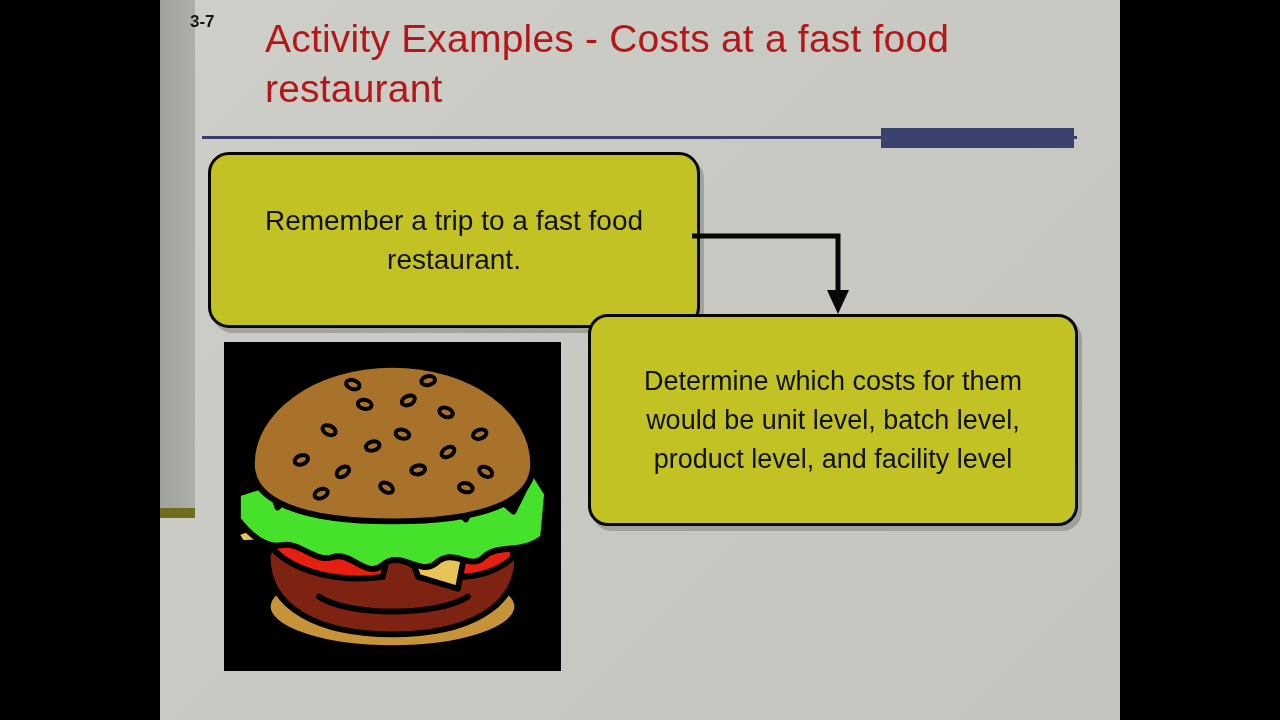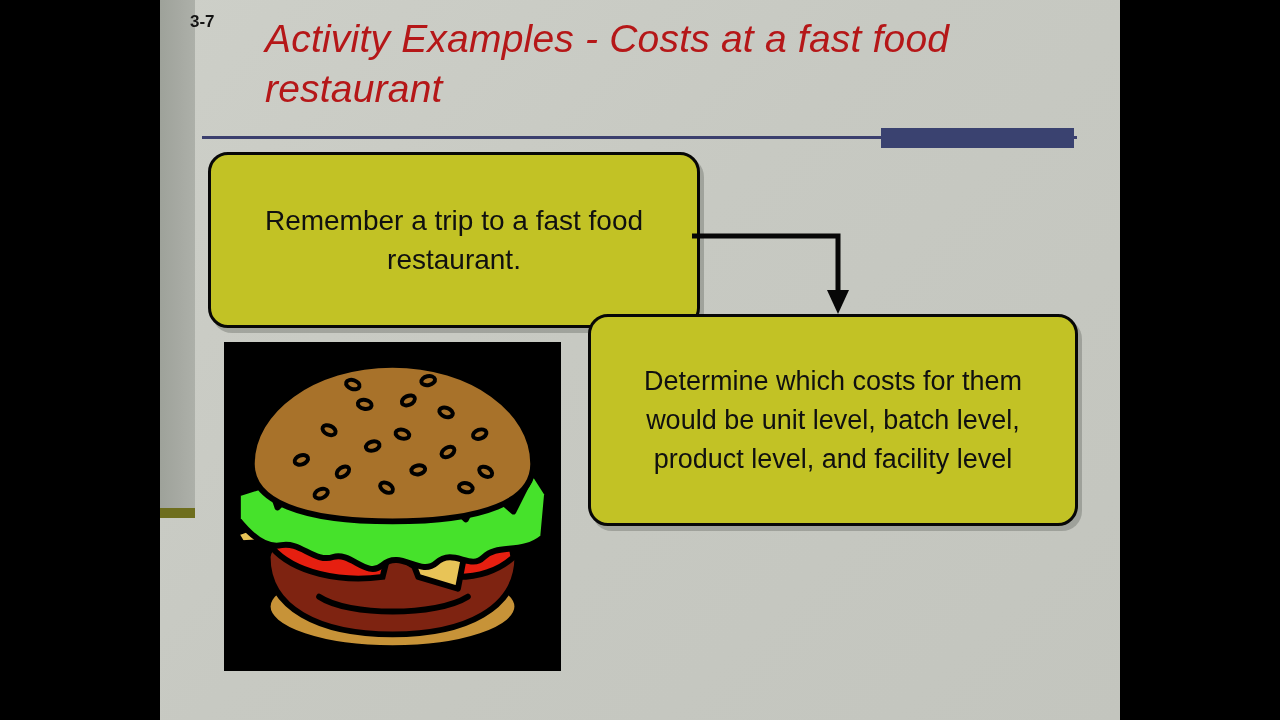--- a/index.html
+++ b/index.html
@@ -67,21 +67,20 @@
   .slide-title {
     position: absolute;
     left: 105px;
     top: 14px;
     width: 815px;
     font-size: 39px;
     line-height: 50px;
     color: #b51718;
     font-weight: normal;
     letter-spacing: 0.2px;
-    font-style: italic;
   }
 
   
   .title-rule {
     position: absolute;
     left: 42px;
     top: 136px;
     width: 875px;
     height: 3px;
     background: #3b3f6e;
@@ -115,20 +114,21 @@
     padding: 0 26px;
   }
 
   #callout-1 {
     left: 48px;
     top: 152px;
     width: 492px;
     height: 176px;
     font-size: 28px;
     line-height: 39px;
+    border-radius: 21px;
   }
 
   #callout-2 {
     left: 428px;
     top: 314px;
     width: 490px;
     height: 212px;
     font-size: 27px;
     line-height: 39px;
   }

